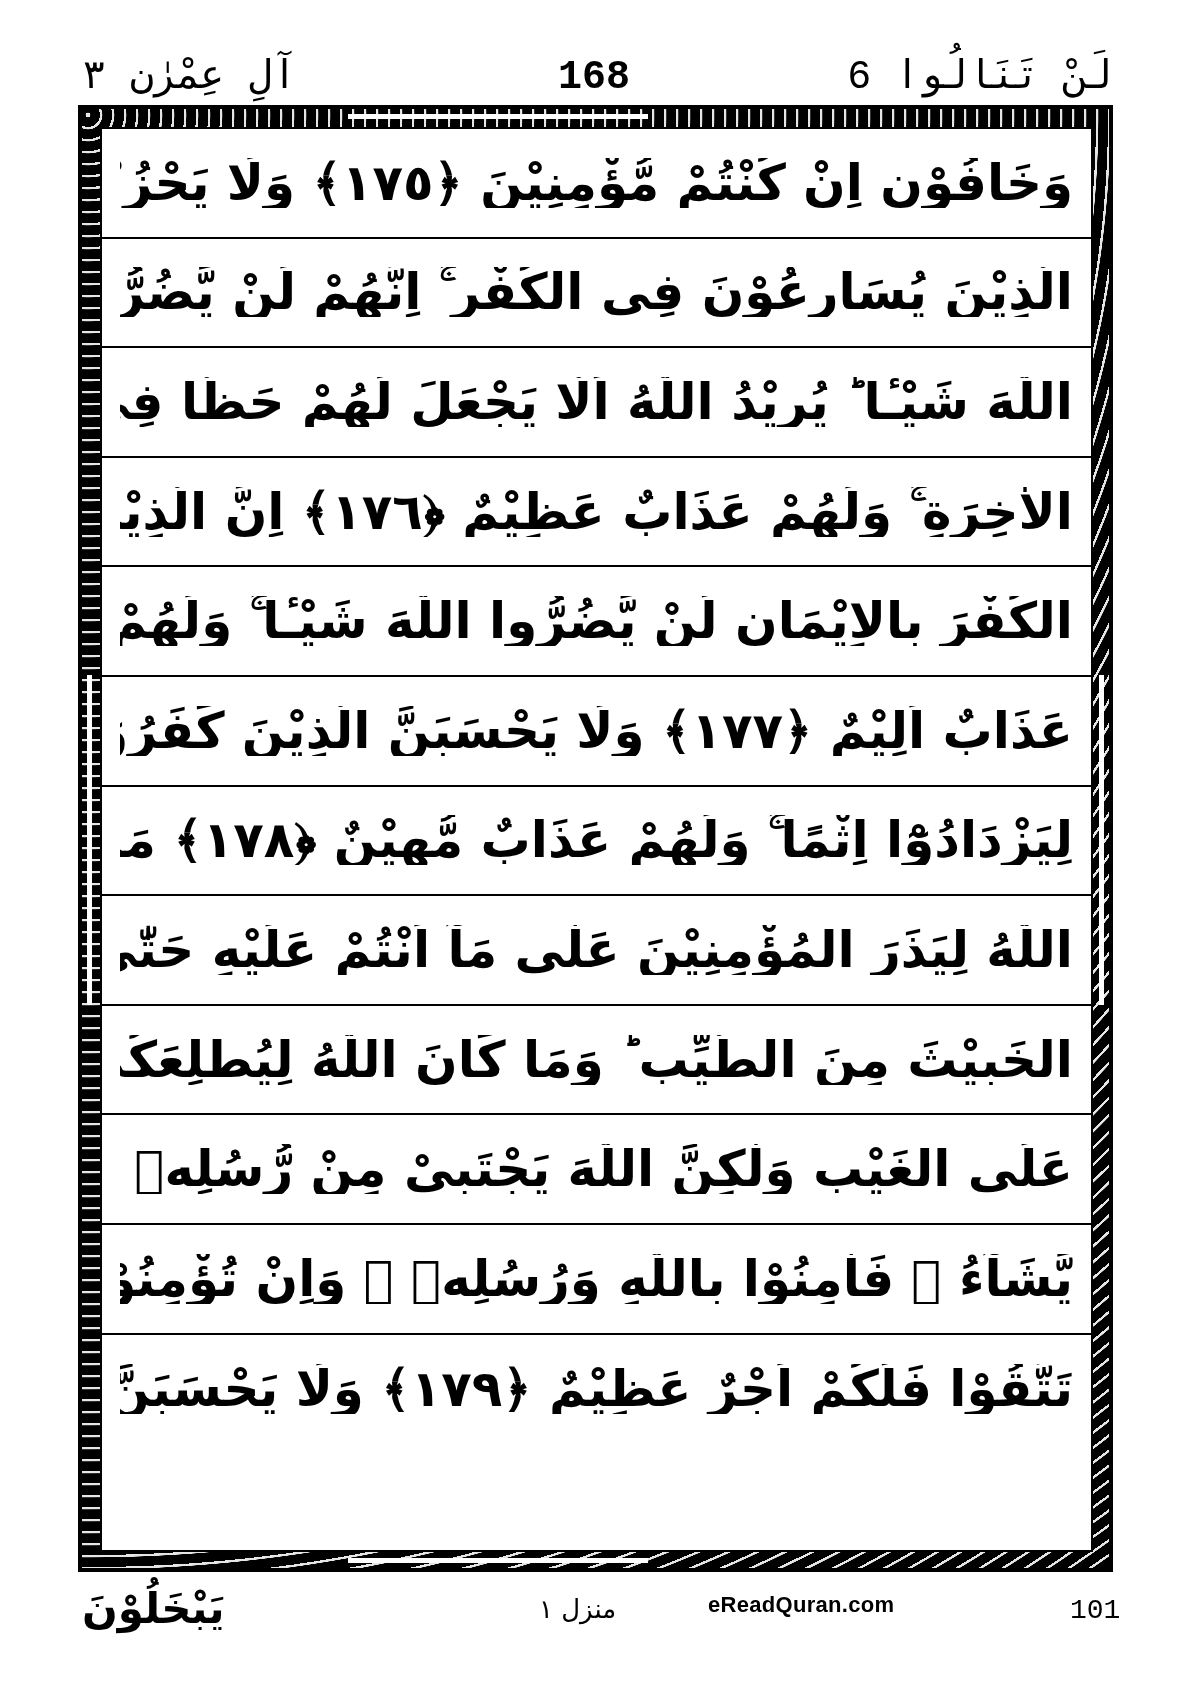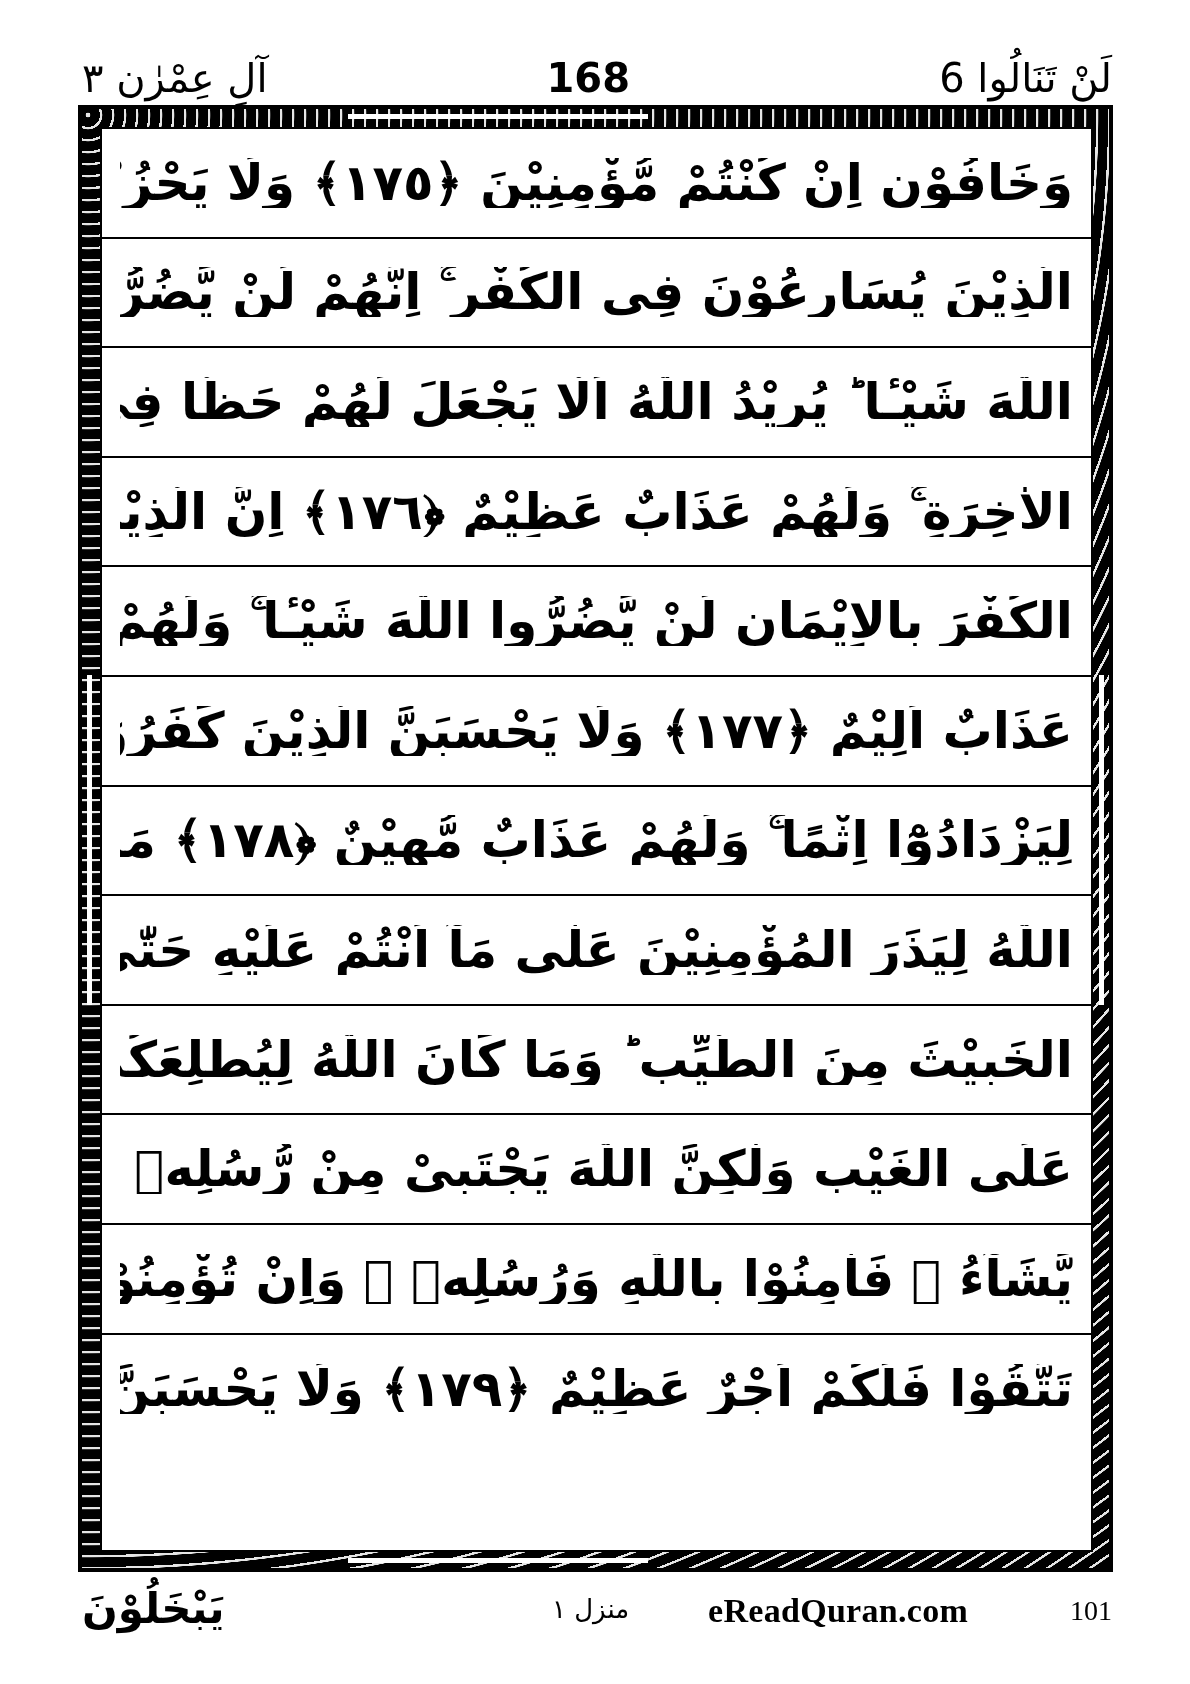--- a/index.html
+++ b/index.html
@@ -1,18 +1,18 @@
 <!DOCTYPE html>
 <html><head>
 <meta charset="utf-8">
 <style>
   html, body { margin:0; padding:0; background:#ffffff; }
   body { width:1190px; height:1684px; position:relative; overflow:hidden;
          font-family:"DejaVu Sans", sans-serif; color:#000; }
-  .hdr { position:absolute; top:50px; font-size:40px; line-height:56px; direction:rtl; white-space:nowrap; }
+  .hdr { position:absolute; top:50px; font-size:40px; line-height:56px; direction:rtl; white-space:nowrap;font-family:Liberation Mono, monospace; }
   .hdr-left { left:82px; }
   .hdr-center { left:560px; width:70px; text-align:center; font-weight:bold; }
   .hdr-right { right:78px; }
 
   .frame { position:absolute; left:78px; top:105px; width:1035px; height:1467px;
            background:#000; box-sizing:border-box; }
   .orn { position:absolute; inset:4px; box-sizing:border-box;
          background:
            repeating-radial-gradient(circle at 6px 6px, #fff 0 2.2px, transparent 2.6px 12px);
          opacity:0.9; }
@@ -27,24 +27,24 @@
   .row { height:109.6px; box-sizing:border-box; border-bottom:2px solid #000;
          display:flex; align-items:center; justify-content:space-between;
          direction:rtl; padding:0 18px; }
   .row:last-child { border-bottom:none; }
   .line-text { font-family:"DejaVu Sans", sans-serif; font-size:50px; font-weight:bold;
                white-space:nowrap; width:100%; text-align:justify; text-align-last:justify;
                line-height:1; overflow:hidden; }
 
   .ftr { position:absolute; top:1590px; white-space:nowrap; }
   .ftr-word { left:82px; font-size:42px; direction:rtl; font-weight:bold; top:1584px;text-align:center; }
-  .ftr-manzil { left:552px; font-size:26px; direction:rtl; top:1594px; }
-  .ftr-site { left:708px; font-family:Liberation Serif, serif; font-weight:bold;
-              font-size:34px; top:1592px; letter-spacing:0.3px; }
-  .ftr-page { left:1070px; font-family:Liberation Serif, serif; font-size:28px; top:1595px; }
+  .ftr-manzil { left:539px; font-size:26px; direction:rtl; top:1594px; }
+  .ftr-site { left:708px; font-family:Liberation Sans, sans-serif; font-weight:bold;
+              font-size:22px; top:1592px; letter-spacing:0.3px; }
+  .ftr-page { left:1070px; font-family:Liberation Mono, monospace; font-size:28px; top:1595px; }
 </style>
 </head>
 <body>
 
 <div class="hdr hdr-left">آلِ عِمْرٰن ٣</div>
 <div class="hdr hdr-center">168</div>
 <div class="hdr hdr-right">لَنْ تَنَالُوا 6</div>
 
 <div class="frame">
   <div class="orn"></div>

